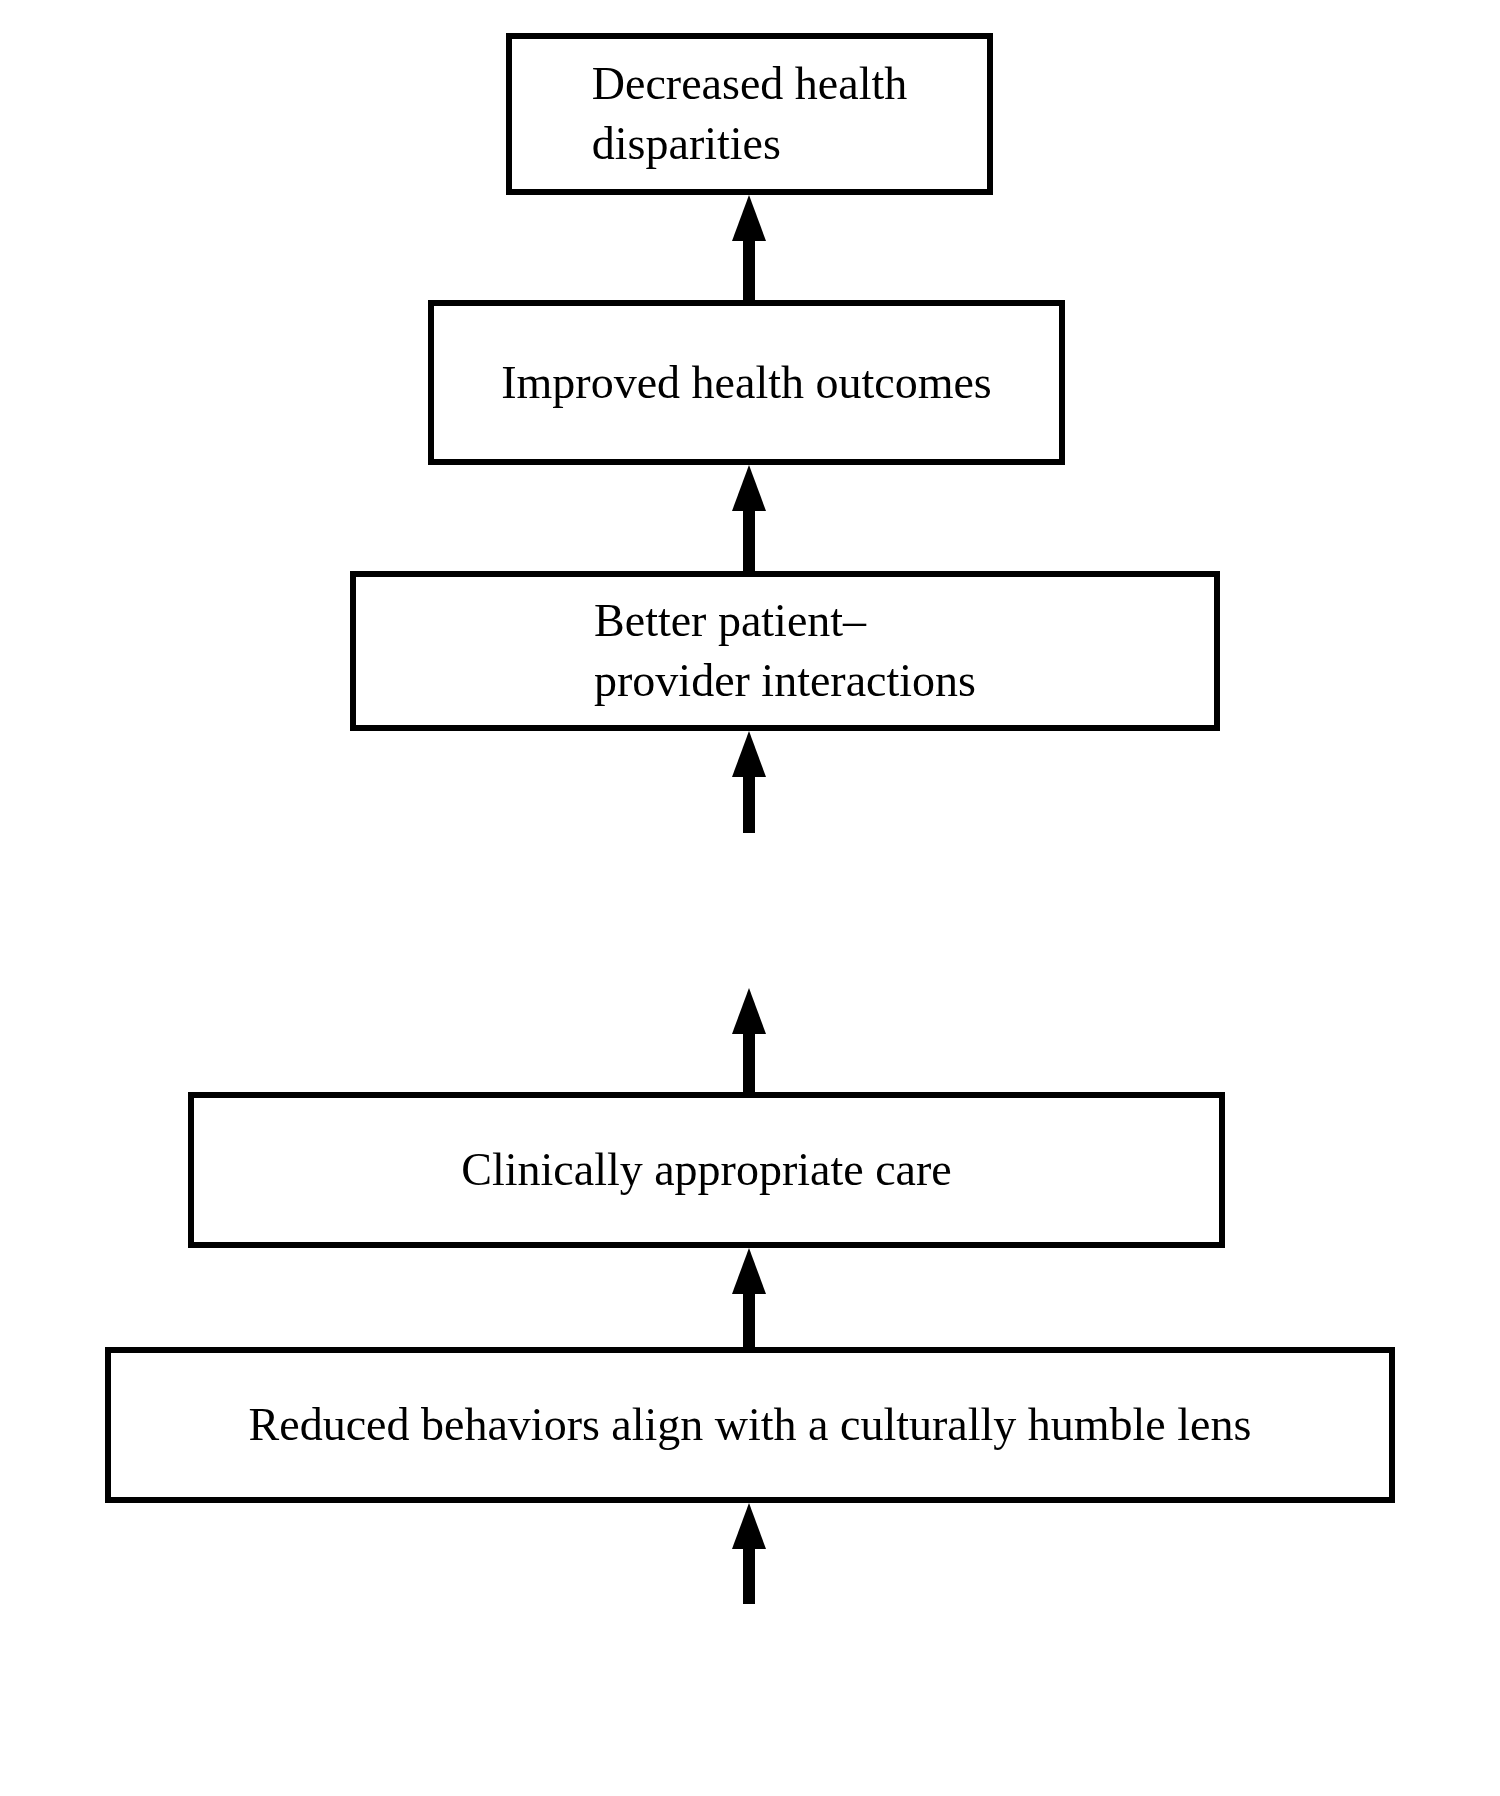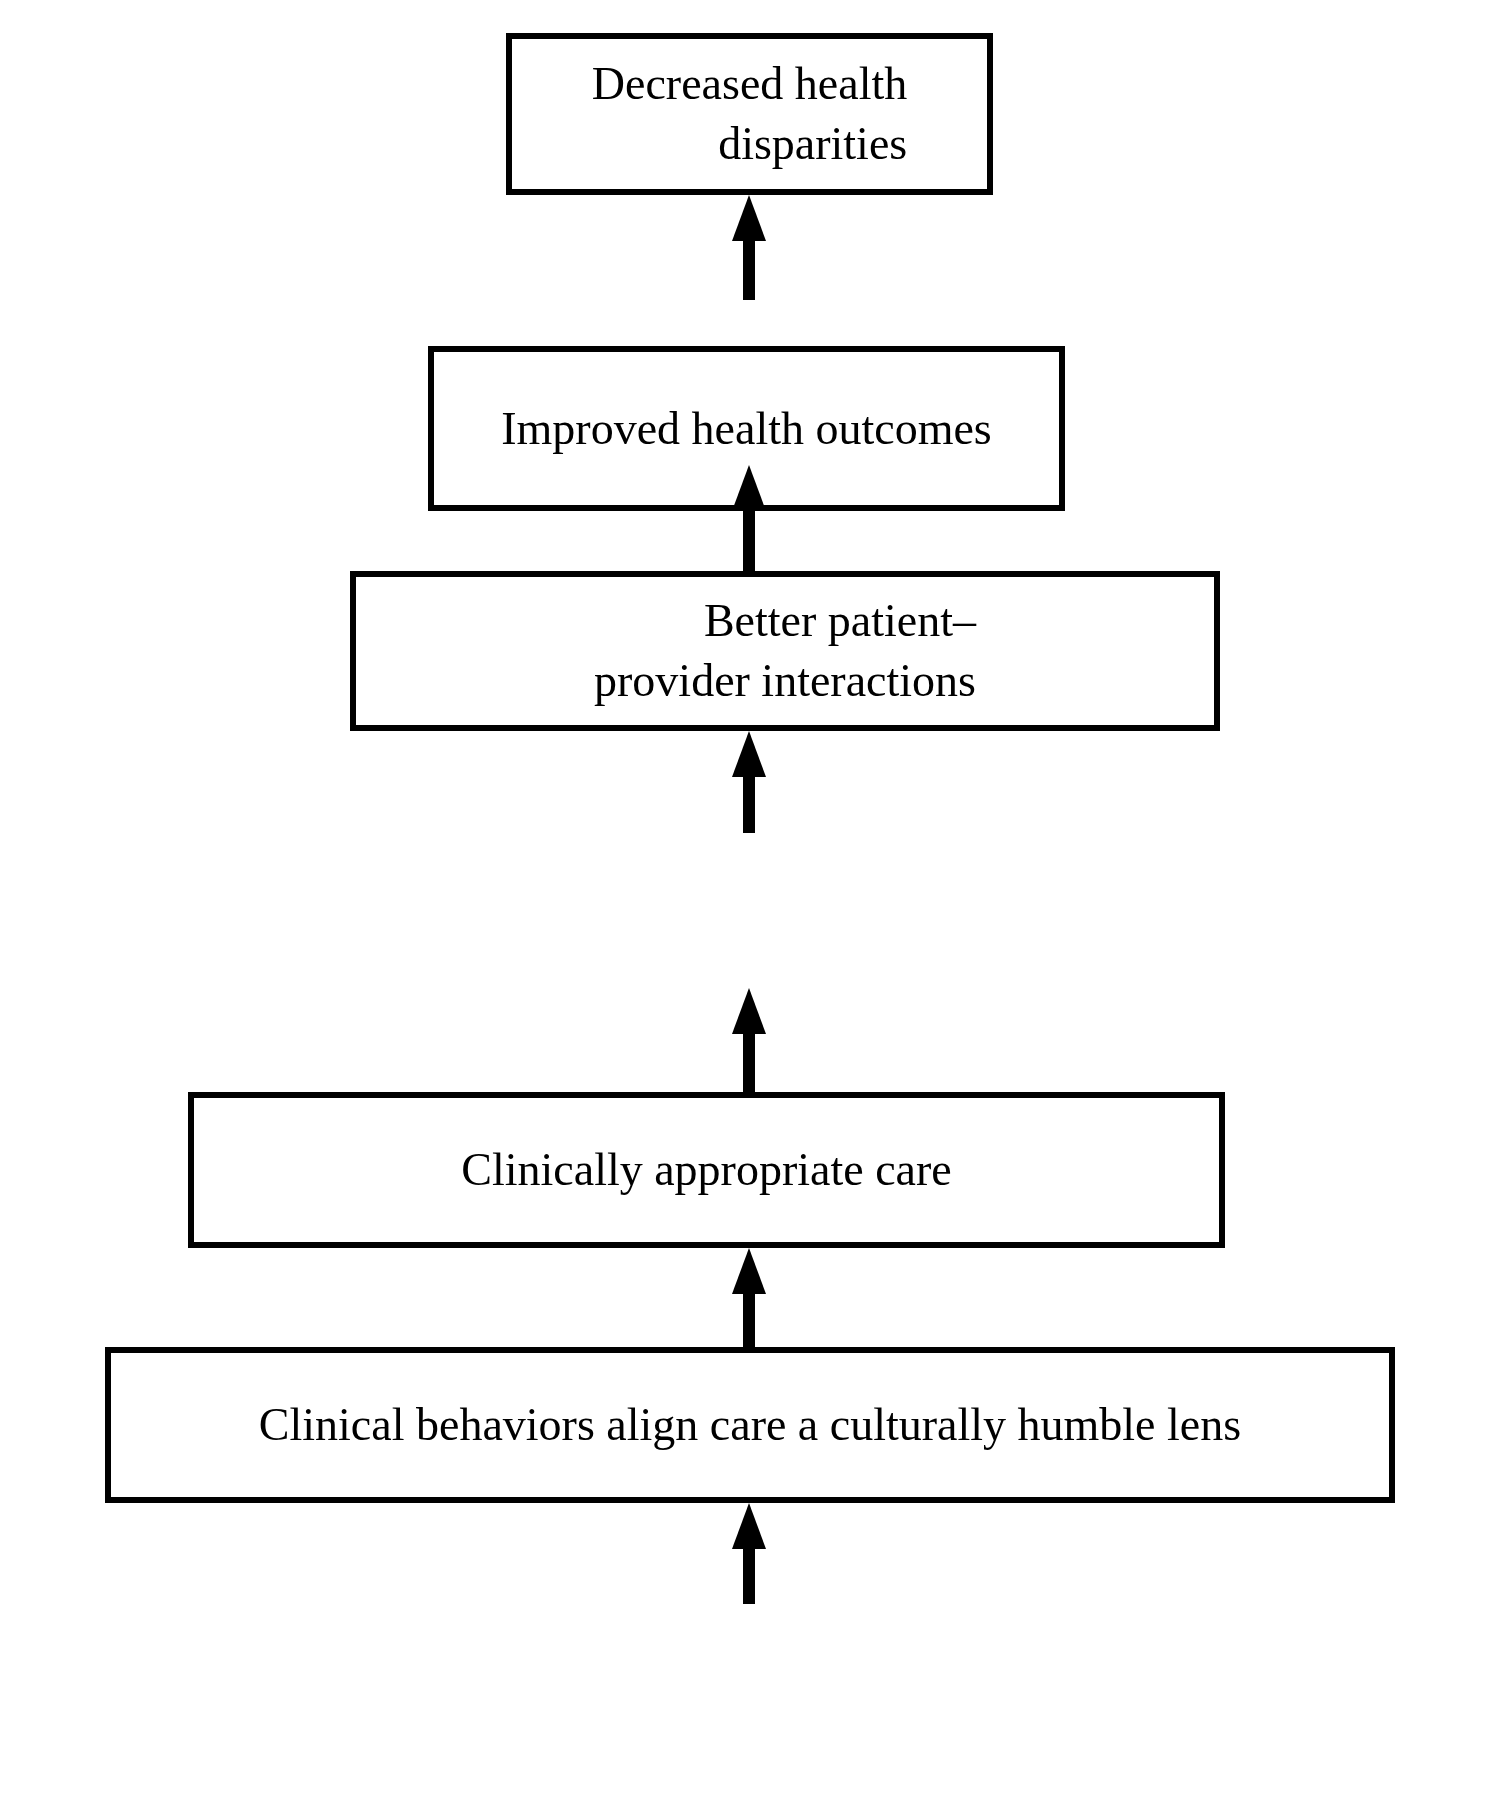--- a/index.html
+++ b/index.html
@@ -17,31 +17,31 @@
     overflow: hidden;
   }
   .flowbox {
     position: absolute;
     box-sizing: border-box;
     border: 6px solid #000000;
     background: #ffffff;
     display: flex;
     align-items: center;
     justify-content: center;
-    text-align: right;
+    text-align: left;
   }
   .flowbox .label {
     font-size: 46px;
     line-height: 1.3;
     white-space: pre-line;
     color: #000000;
   }
   
   .b1 { left: 506px; top: 33px;   width: 487px;  height: 162px; }
-  .b2 { left: 428px; top: 300px;  width: 637px;  height: 165px; margin-top: 46px; }
+  .b2 { left: 428px; top: 300px;  width: 637px;  height: 165px; }
   .b3 { left: 350px; top: 571px;  width: 870px;  height: 160px; }
   .b4 { left: 270px; top: 833px;  width: 960px;  height: 155px; }
   .b5 { left: 188px; top: 1092px; width: 1037px; height: 156px; }
   .b6 { left: 105px; top: 1347px; width: 1290px; height: 156px; }
   .b7 { left: 30px;  top: 1604px; width: 1440px; height: 158px; }
 
   
   .arrow {
     position: absolute;
     left: 732px;
@@ -102,19 +102,19 @@
 
   <div class="arrow a4"></div>
 
   <div class="flowbox b5">
     <span class="label">Clinically appropriate care</span>
   </div>
 
   <div class="arrow a5"></div>
 
   <div class="flowbox b6">
-    <span class="label">Clinical behaviors align care a culturally humble lens</span>
+    <span class="label">Reduced behaviors align with a culturally humble lens</span>
   </div>
 
   <div class="arrow a6"></div>
 
 
 </div>
 
 </body></html>

